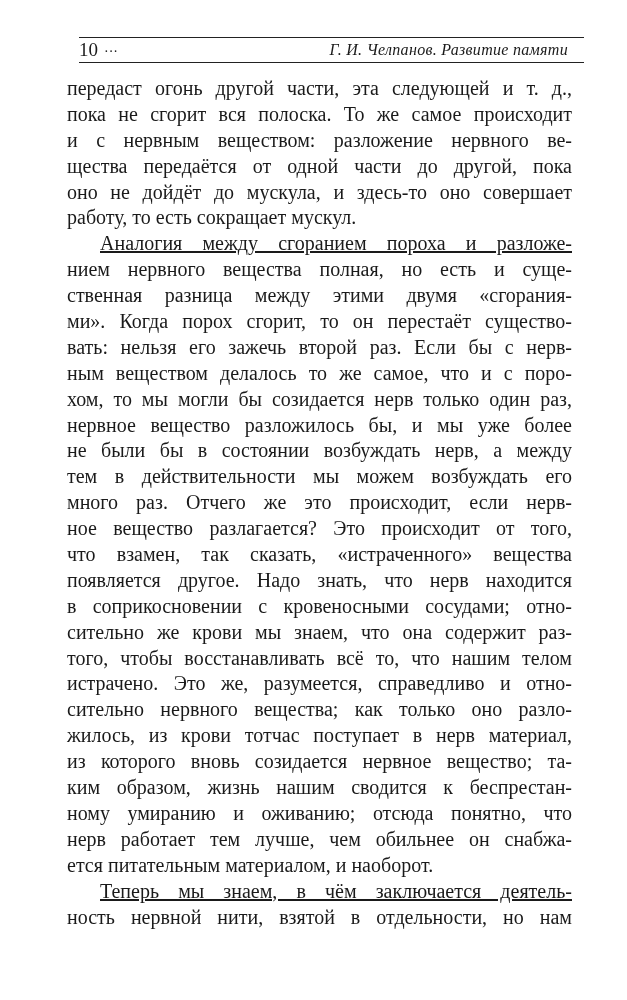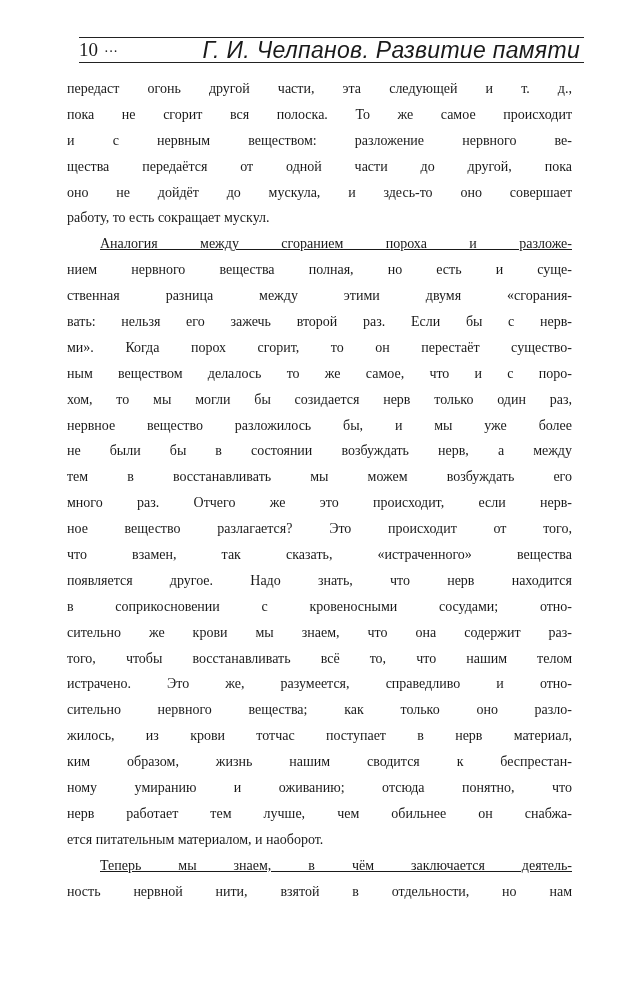--- a/index.html
+++ b/index.html
@@ -40,40 +40,40 @@
     font-size: 19px;
     line-height: 20px;
   }
   .folio-dots {
     margin-left: 6px;
     font-size: 14px;
     letter-spacing: 0px;
   }
   .head-title {
     position: absolute;
-    right: 4px;
+    right: 16px;
     top: 2px;
-    font-family: Liberation Sans, sans-serif;
+    font-family: Liberation Serif, serif;
     font-style: italic;
-    font-size: 23px;
+    font-size: 16px;
     line-height: 20px;
     letter-spacing: 0.3px;
   }
   .body-text {
     position: absolute;
     left: 0;
     top: 76px;
     width: 505px;
   }
   .line {
     display: block;
     width: 505px;
     height: 25.9px;
     line-height: 25.9px;
-    font-size: 14px;
+    font-size: 20px;
     font-family: "Liberation Serif", serif;
     text-align: justify;
     text-align-last: justify;
     white-space: nowrap;
     overflow: visible;
   }
   .line.last {
     text-align-last: left;
   }
   .line.indent {
@@ -93,37 +93,38 @@
   <div class="body-text" id="body-text">
       <div class="line">передаст огонь другой части, эта следующей и т. д.,</div>
       <div class="line">пока не сгорит вся полоска. То же самое происходит</div>
       <div class="line">и с нервным веществом: разложение нервного ве-</div>
       <div class="line">щества передаётся от одной части до другой, пока</div>
       <div class="line">оно не дойдёт до мускула, и здесь-то оно совершает</div>
       <div class="line last">работу, то есть сокращает мускул.</div>
       <div class="line indent">Аналогия между сгоранием пороха и разложе-</div>
       <div class="line">нием нервного вещества полная, но есть и суще-</div>
       <div class="line">ственная разница между этими двумя «сгорания-</div>
+      <div class="line">ми». Когда порох сгорит, то он перестаёт существо-</div>
       <div class="line">вать: нельзя его зажечь второй раз. Если бы с нерв-</div>
-      <div class="line">ми». Когда порох сгорит, то он перестаёт существо-</div>
       <div class="line">ным веществом делалось то же самое, что и с поро-</div>
       <div class="line">хом, то мы могли бы созидается нерв только один раз,</div>
       <div class="line">нервное вещество разложилось бы, и мы уже более</div>
       <div class="line">не были бы в состоянии возбуждать нерв, а между</div>
-      <div class="line">тем в восстанавливать мы можем возбуждать его</div>
+      <div class="line">тем в действительности мы можем возбуждать его</div>
       <div class="line">много раз. Отчего же это происходит, если нерв-</div>
       <div class="line">ное вещество разлагается? Это происходит от того,</div>
       <div class="line">что взамен, так сказать, «истраченного» вещества</div>
       <div class="line">появляется другое. Надо знать, что нерв находится</div>
       <div class="line">в соприкосновении с кровеносными сосудами; отно-</div>
       <div class="line">сительно же крови мы знаем, что она содержит раз-</div>
       <div class="line">того, чтобы восстанавливать всё то, что нашим телом</div>
       <div class="line">истрачено. Это же, разумеется, справедливо и отно-</div>
       <div class="line">сительно нервного вещества; как только оно разло-</div>
       <div class="line">жилось, из крови тотчас поступает в нерв материал,</div>
+      <div class="line">из которого вновь созидается нервное вещество; та-</div>
       <div class="line">ким образом, жизнь нашим сводится к беспрестан-</div>
       <div class="line">ному умиранию и оживанию; отсюда понятно, что</div>
       <div class="line">нерв работает тем лучше, чем обильнее он снабжа-</div>
       <div class="line last">ется питательным материалом, и наоборот.</div>
       <div class="line indent">Теперь мы знаем, в чём заключается деятель-</div>
       <div class="line">ность нервной нити, взятой в отдельности, но нам</div>
     </div>
 </div>
 
 </body></html>

